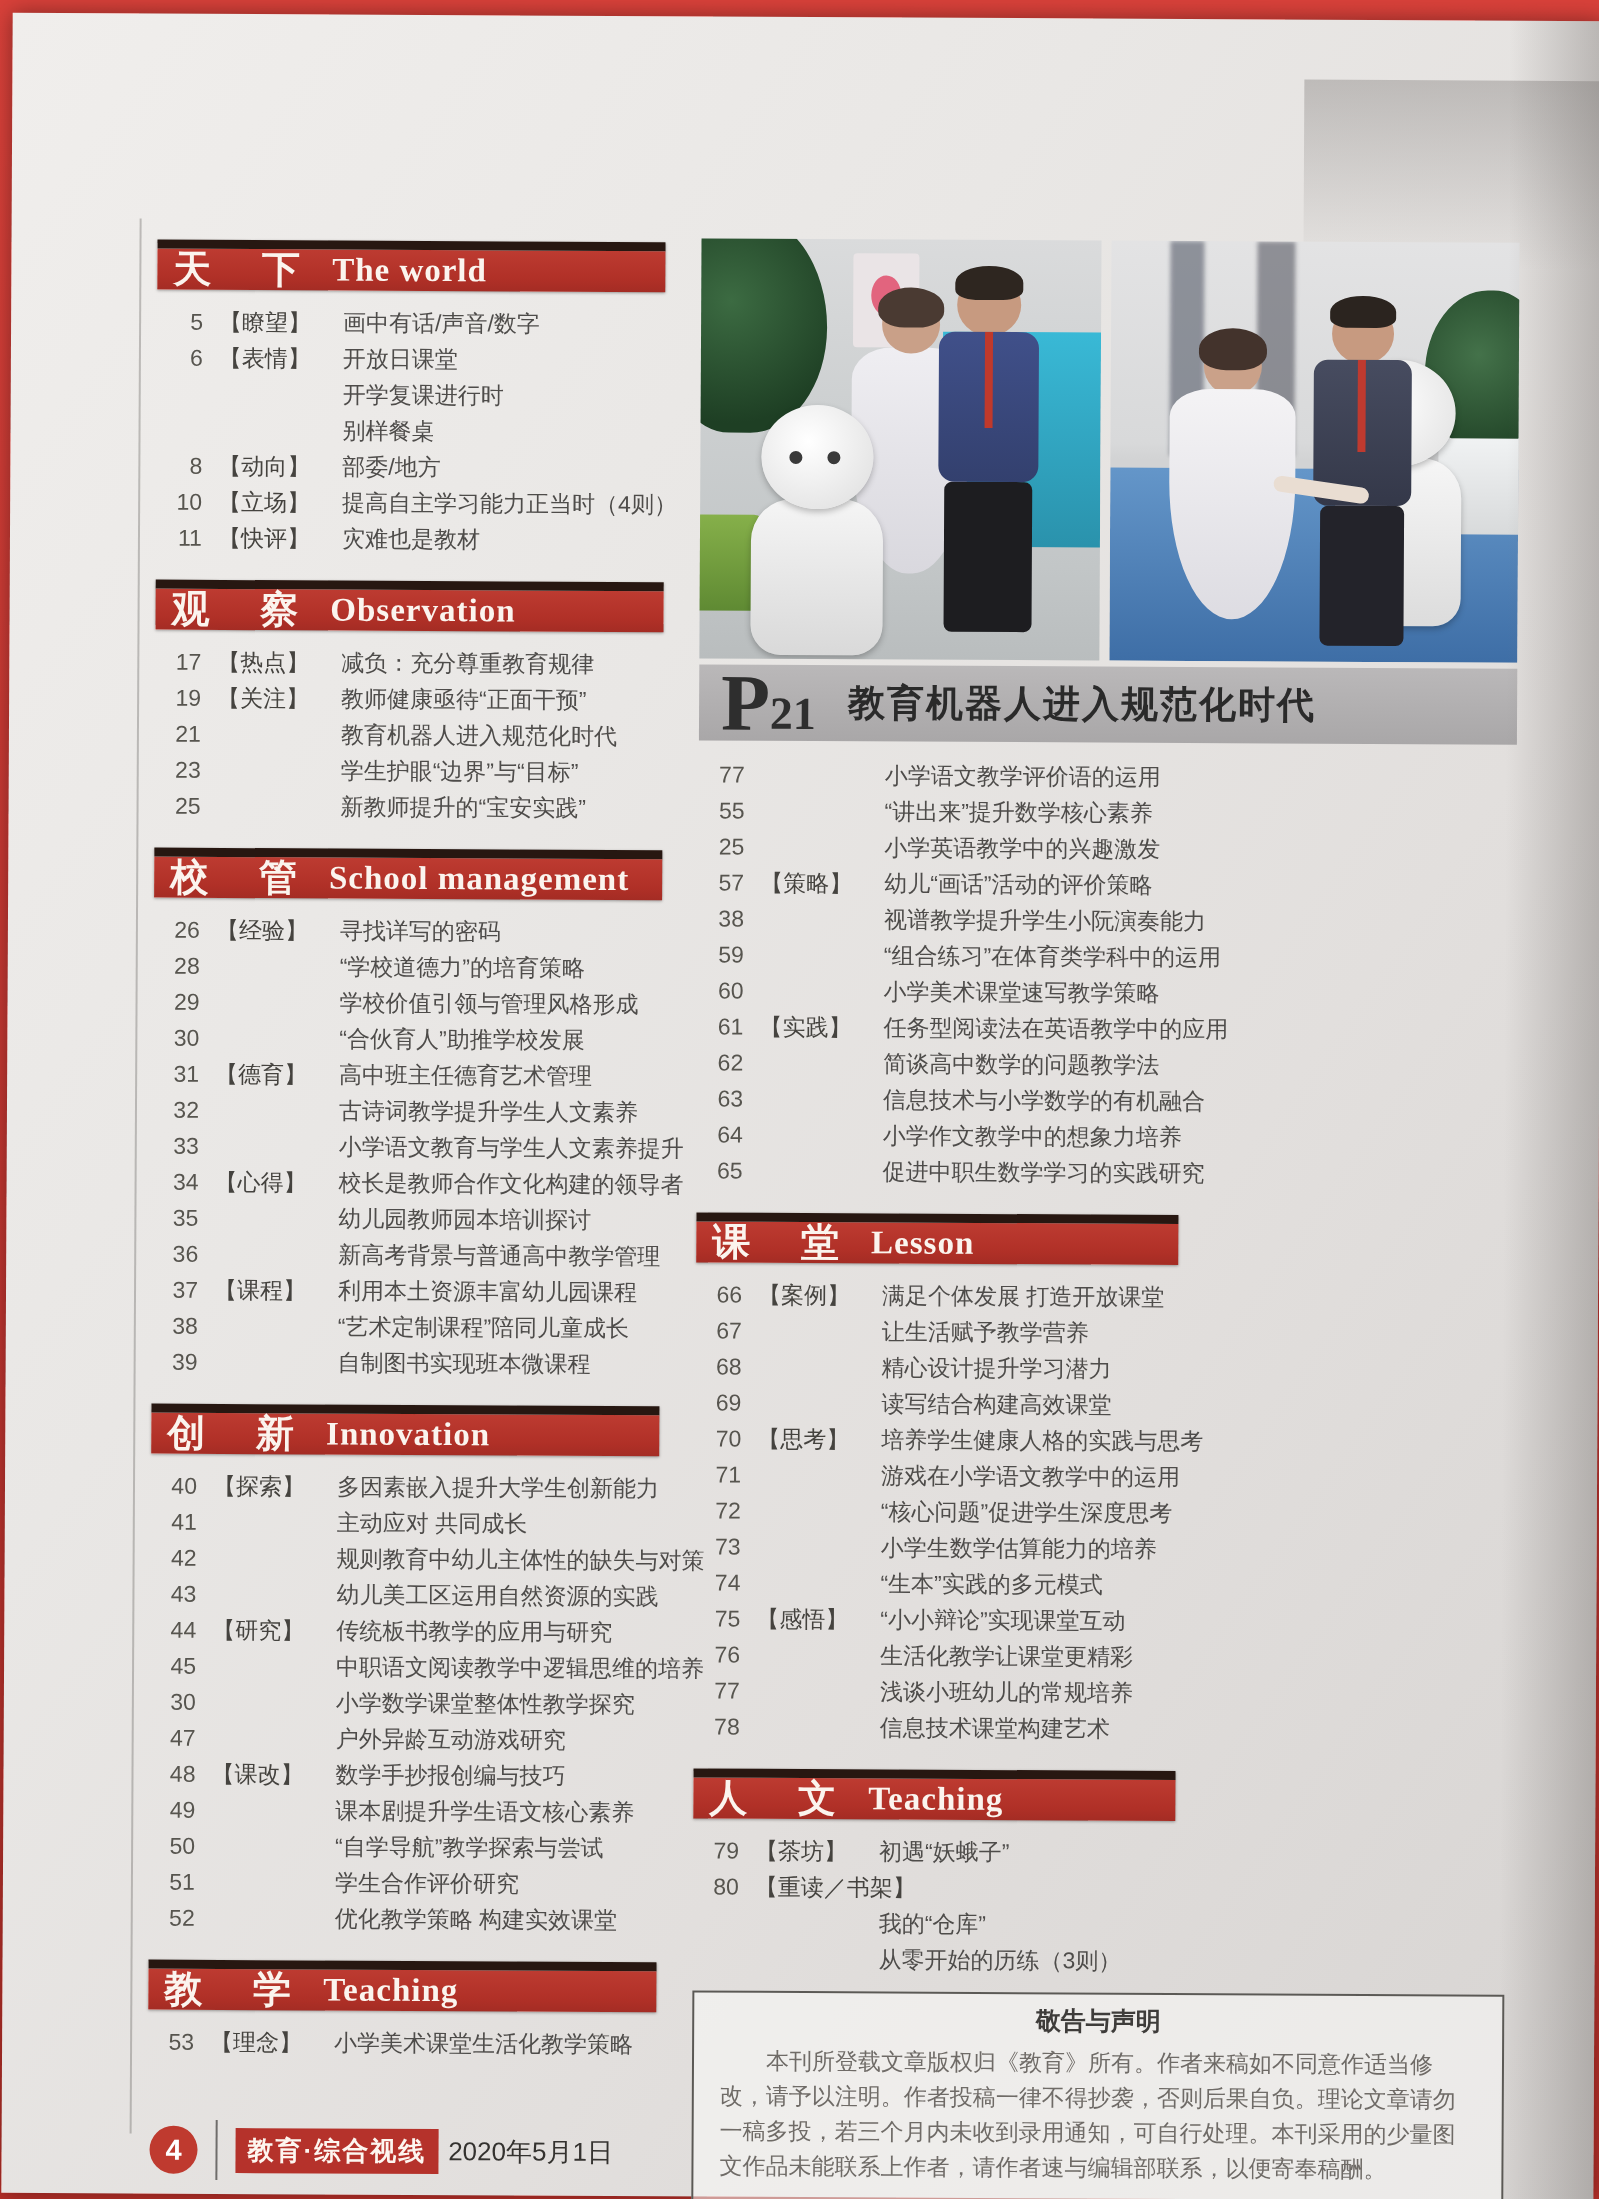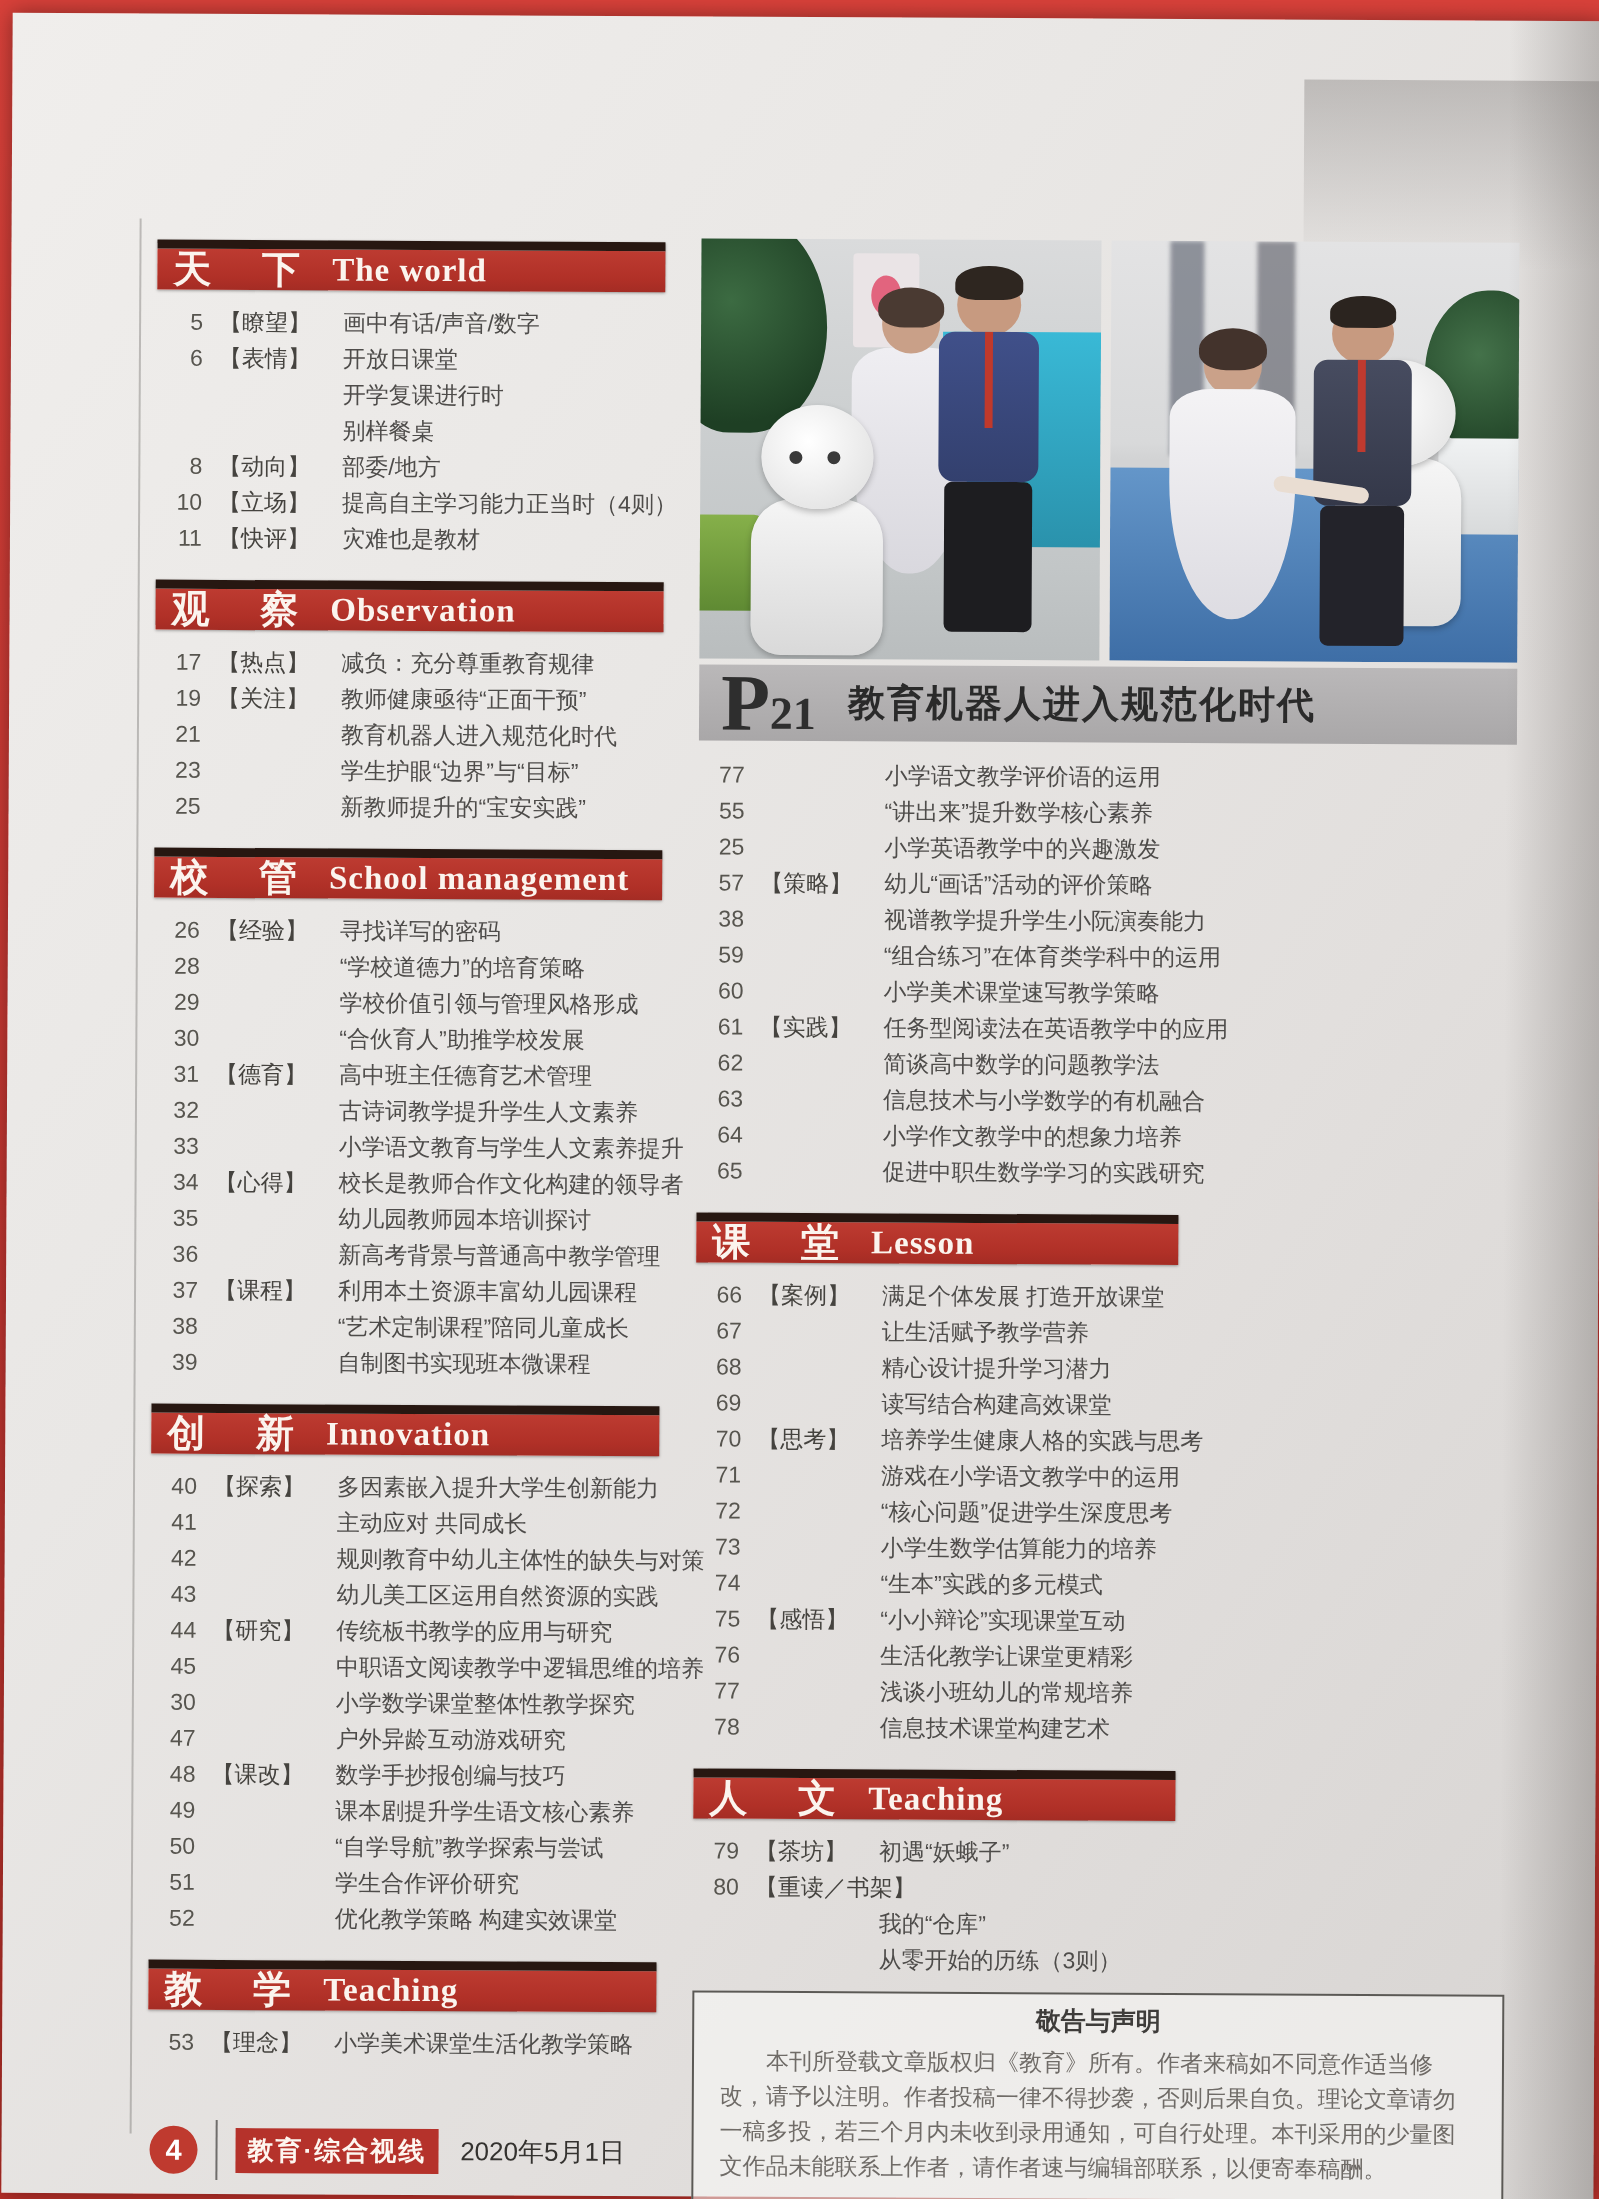--- a/index.html
+++ b/index.html
@@ -119,21 +119,21 @@
     background:rgba(252,251,250,.55);padding:10px 26px 18px;}
   .notice-title{text-align:center;font-size:25px;font-weight:bold;color:#3e3c3a;margin-bottom:8px;}
   .notice-body{font-family:"Liberation Serif","DejaVu Serif",serif;font-size:23px;line-height:35px;color:#6f6b67;text-indent:2em;}
 
   
   .footer{position:absolute;left:148px;top:2106px;display:flex;align-items:center;}
   .page-circle{width:48px;height:48px;border-radius:50%;background:#bf3a2f;color:#fff;
     display:flex;align-items:center;justify-content:center;font-size:29px;font-weight:bold;}
   .footer-divider{width:2px;height:60px;background:#6f6d6b;margin:0 18px;}
   .footer-badge{background:#b5322b;color:#fdf6f0;font-size:26px;font-weight:bold;padding:5px 12px;letter-spacing:2px;}
-  .footer-date{font-size:26px;color:#34322f;margin-left:22px;}
+  .footer-date{font-size:26px;color:#34322f;margin-left:10px;}
 </style>
 </head>
 <body>
 
 <div class="page">
   <div class="corner-shade"></div>
   <div class="gutter-line"></div>
 
   <div class="col-left" id="col-left">
       <div class="sec-bar">

